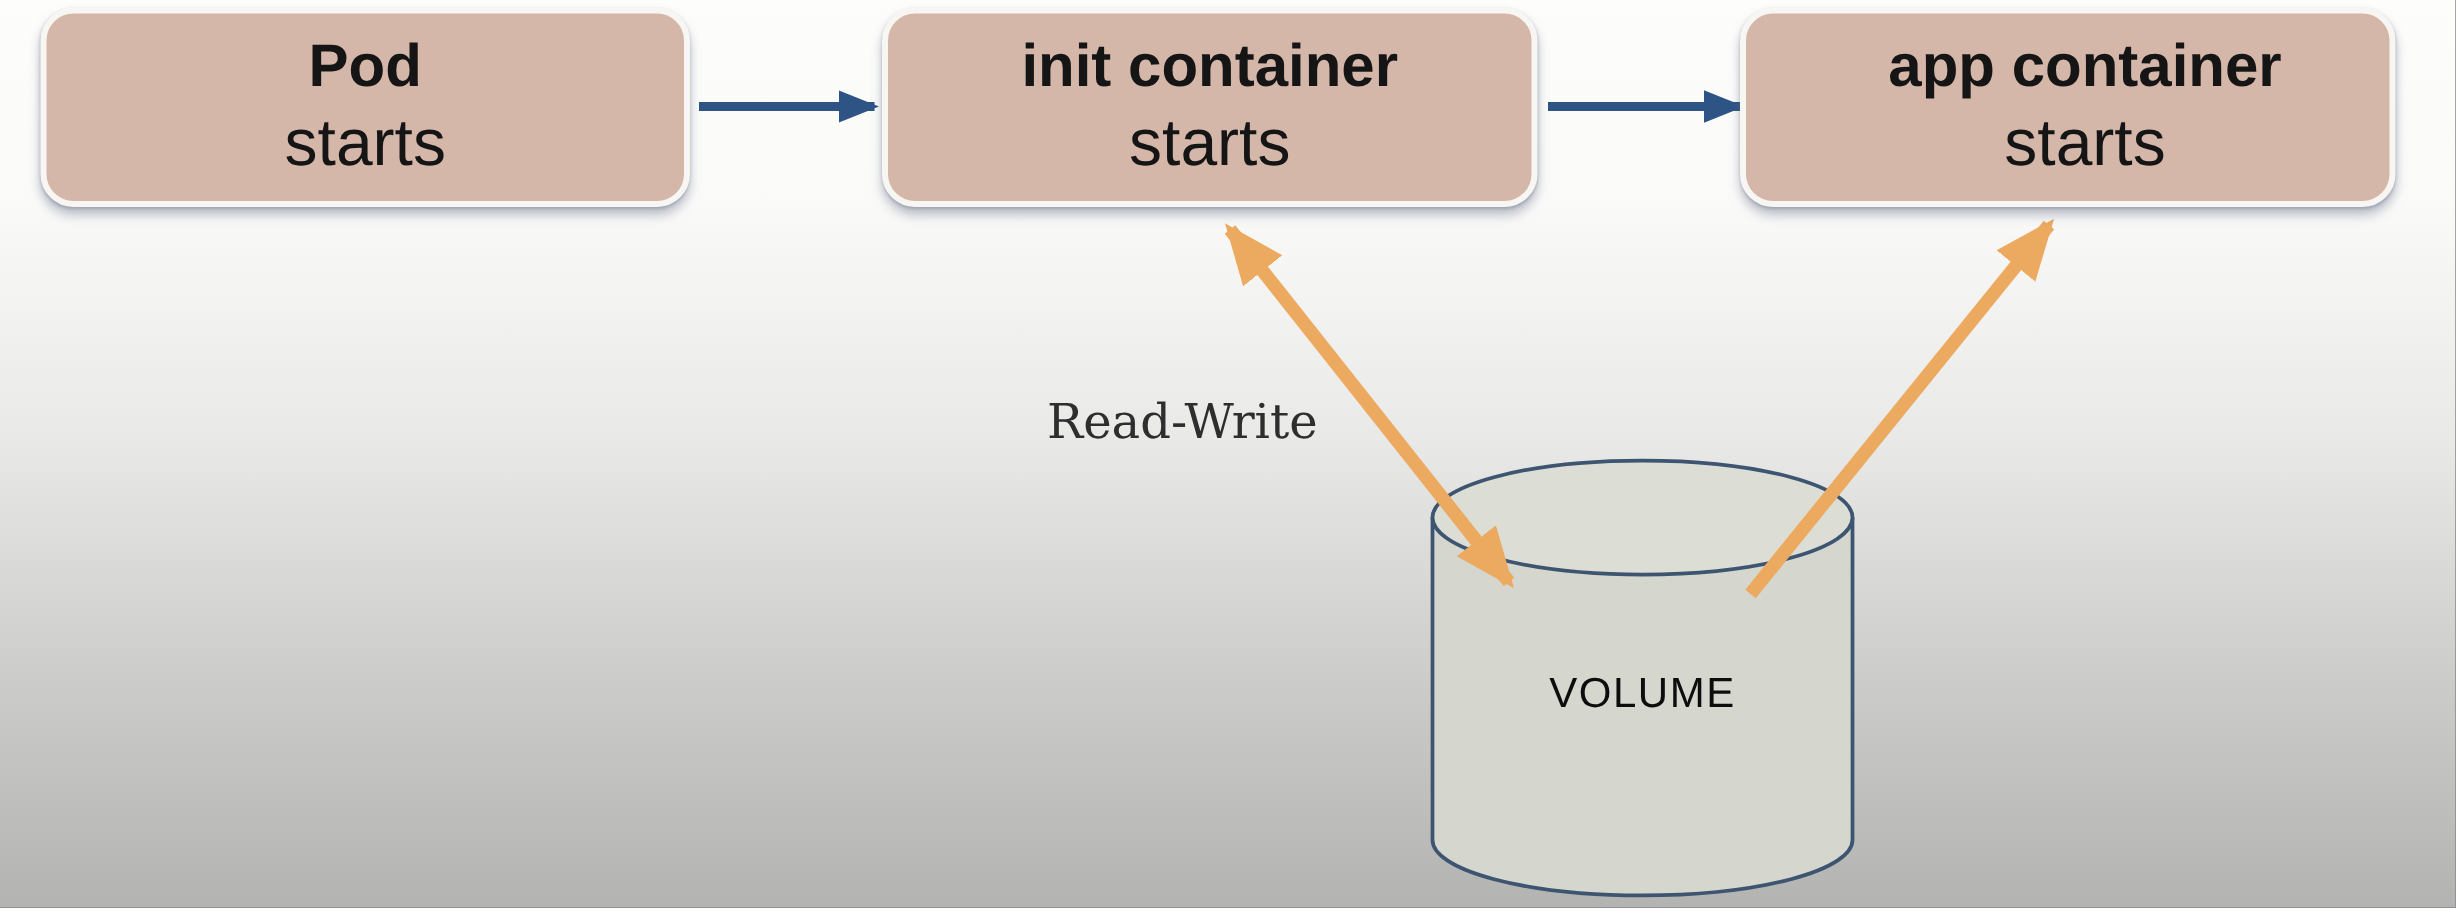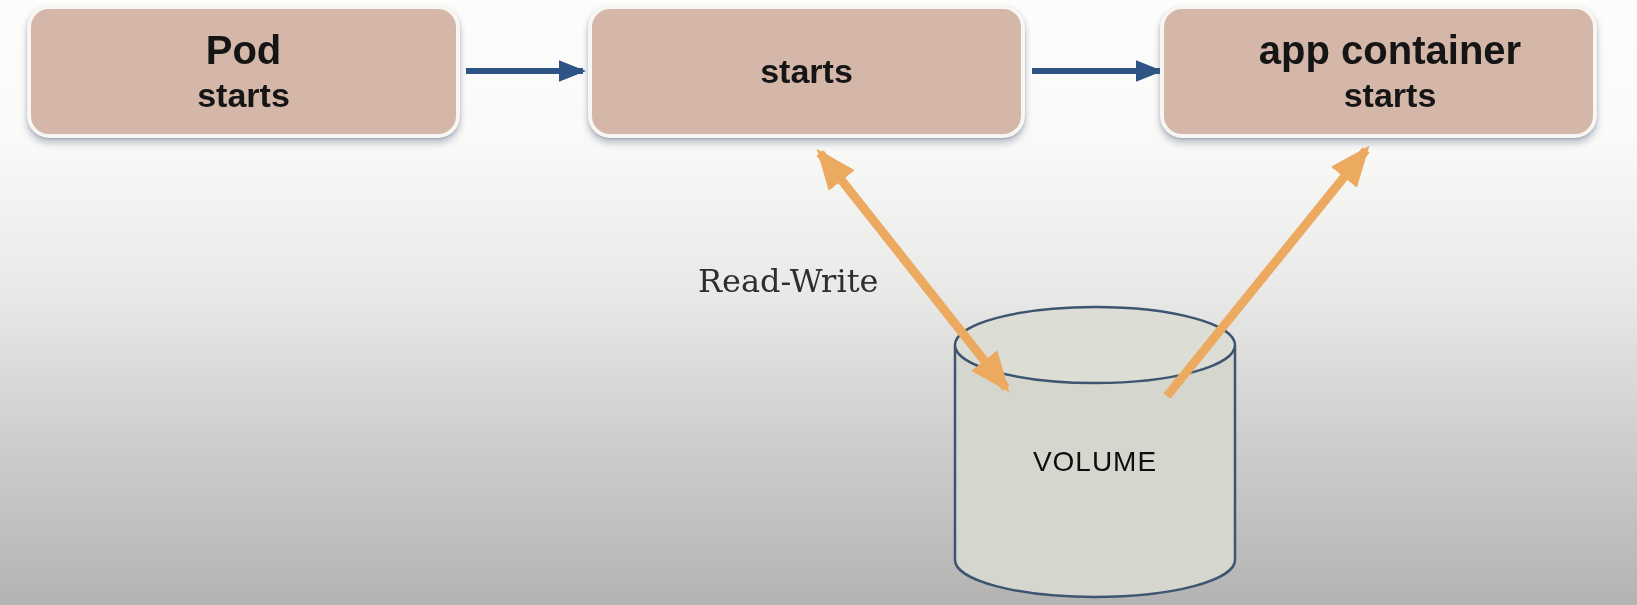--- a/index.html
+++ b/index.html
@@ -22,21 +22,21 @@
     background:var(--node-fill,#d5b7a9);
     border:4px solid var(--node-border,#f8f6f2);
     border-radius:22px;
     box-shadow:0 5px 7px rgba(90,100,125,.40),0 1px 2px rgba(90,100,125,.30);
     display:flex;flex-direction:column;align-items:center;justify-content:center;
     color:var(--node-text,#151515);
     line-height:1.22;
     text-align:center;
   }
   .node-title{font-size:40px;font-weight:bold;}
-  .node-sub{font-size:34px;font-weight:bold;}
+  .node-sub{font-size:44px;font-weight:normal;}
   .node-pod{left:27px;width:433px;}
   .node-init{left:588px;width:437px;}
   .node-app{left:1160px;width:437px;padding-left:23px;}
   .edge-label{
     position:absolute;
     font-family:"DejaVu Serif","Liberation Serif",serif;
     font-size:32px;color:var(--label-text,#2e2e2e);
     white-space:nowrap;
   }
   .label-readwrite{left:698px;top:262px;}
@@ -73,20 +73,21 @@
     <line x1="820" y1="153" x2="1006" y2="388" stroke-width="9" style="stroke:var(--data-arrow,#ecaa60)" marker-start="url(#m-orange)" marker-end="url(#m-orange)"></line>
     <line x1="1167" y1="396" x2="1366" y2="150" stroke-width="9" style="stroke:var(--data-arrow,#ecaa60)" marker-end="url(#m-orange)"></line>
   </svg>
 
   <div class="node node-pod">
     <div class="node-title">Pod</div>
     <div class="node-sub">starts</div>
   </div>
 
   <div class="node node-init">
+    <div class="node-title">init container</div>
     <div class="node-sub">starts</div>
   </div>
 
   <div class="node node-app">
     <div class="node-title">app container</div>
     <div class="node-sub">starts</div>
   </div>
 
   <div class="edge-label label-readwrite">Read-Write</div>
 

